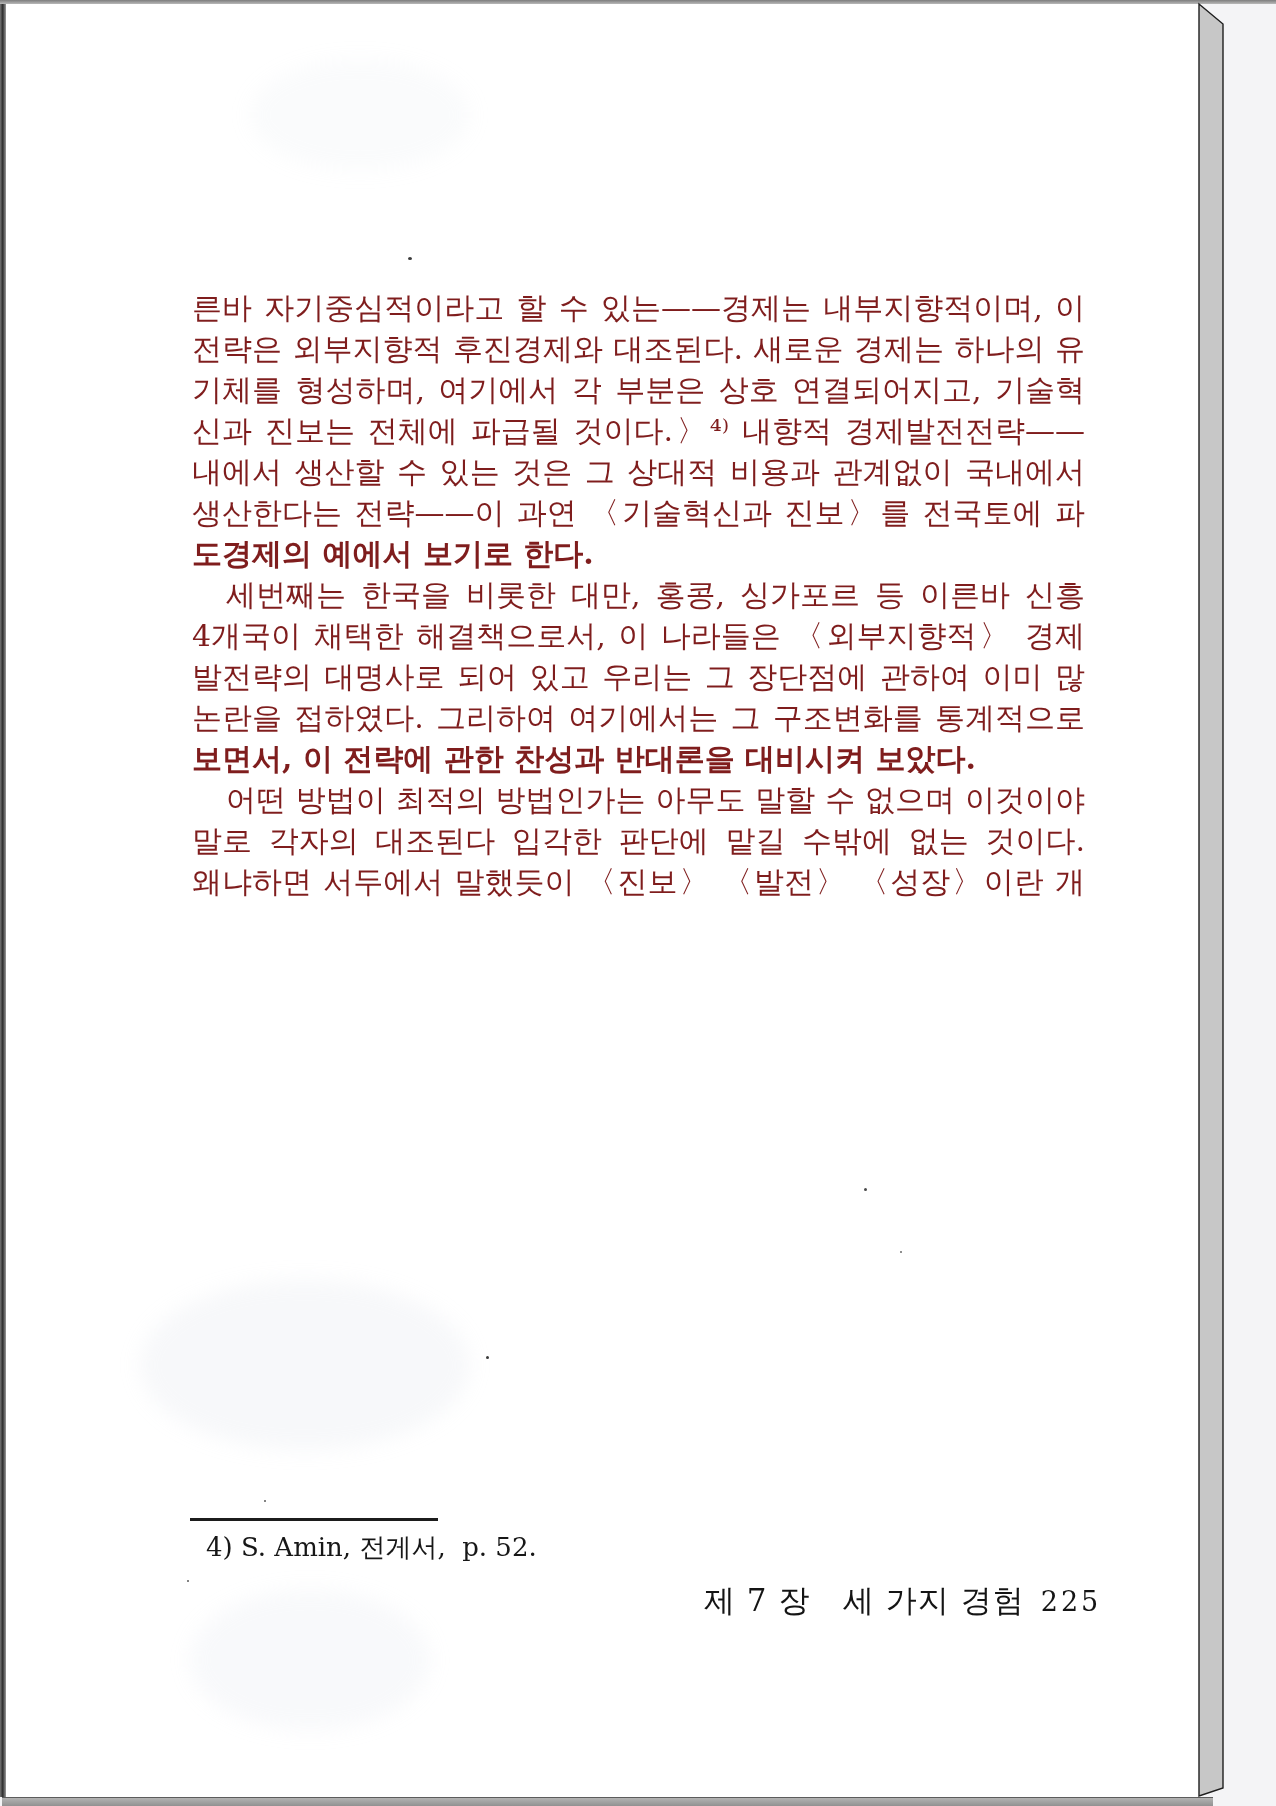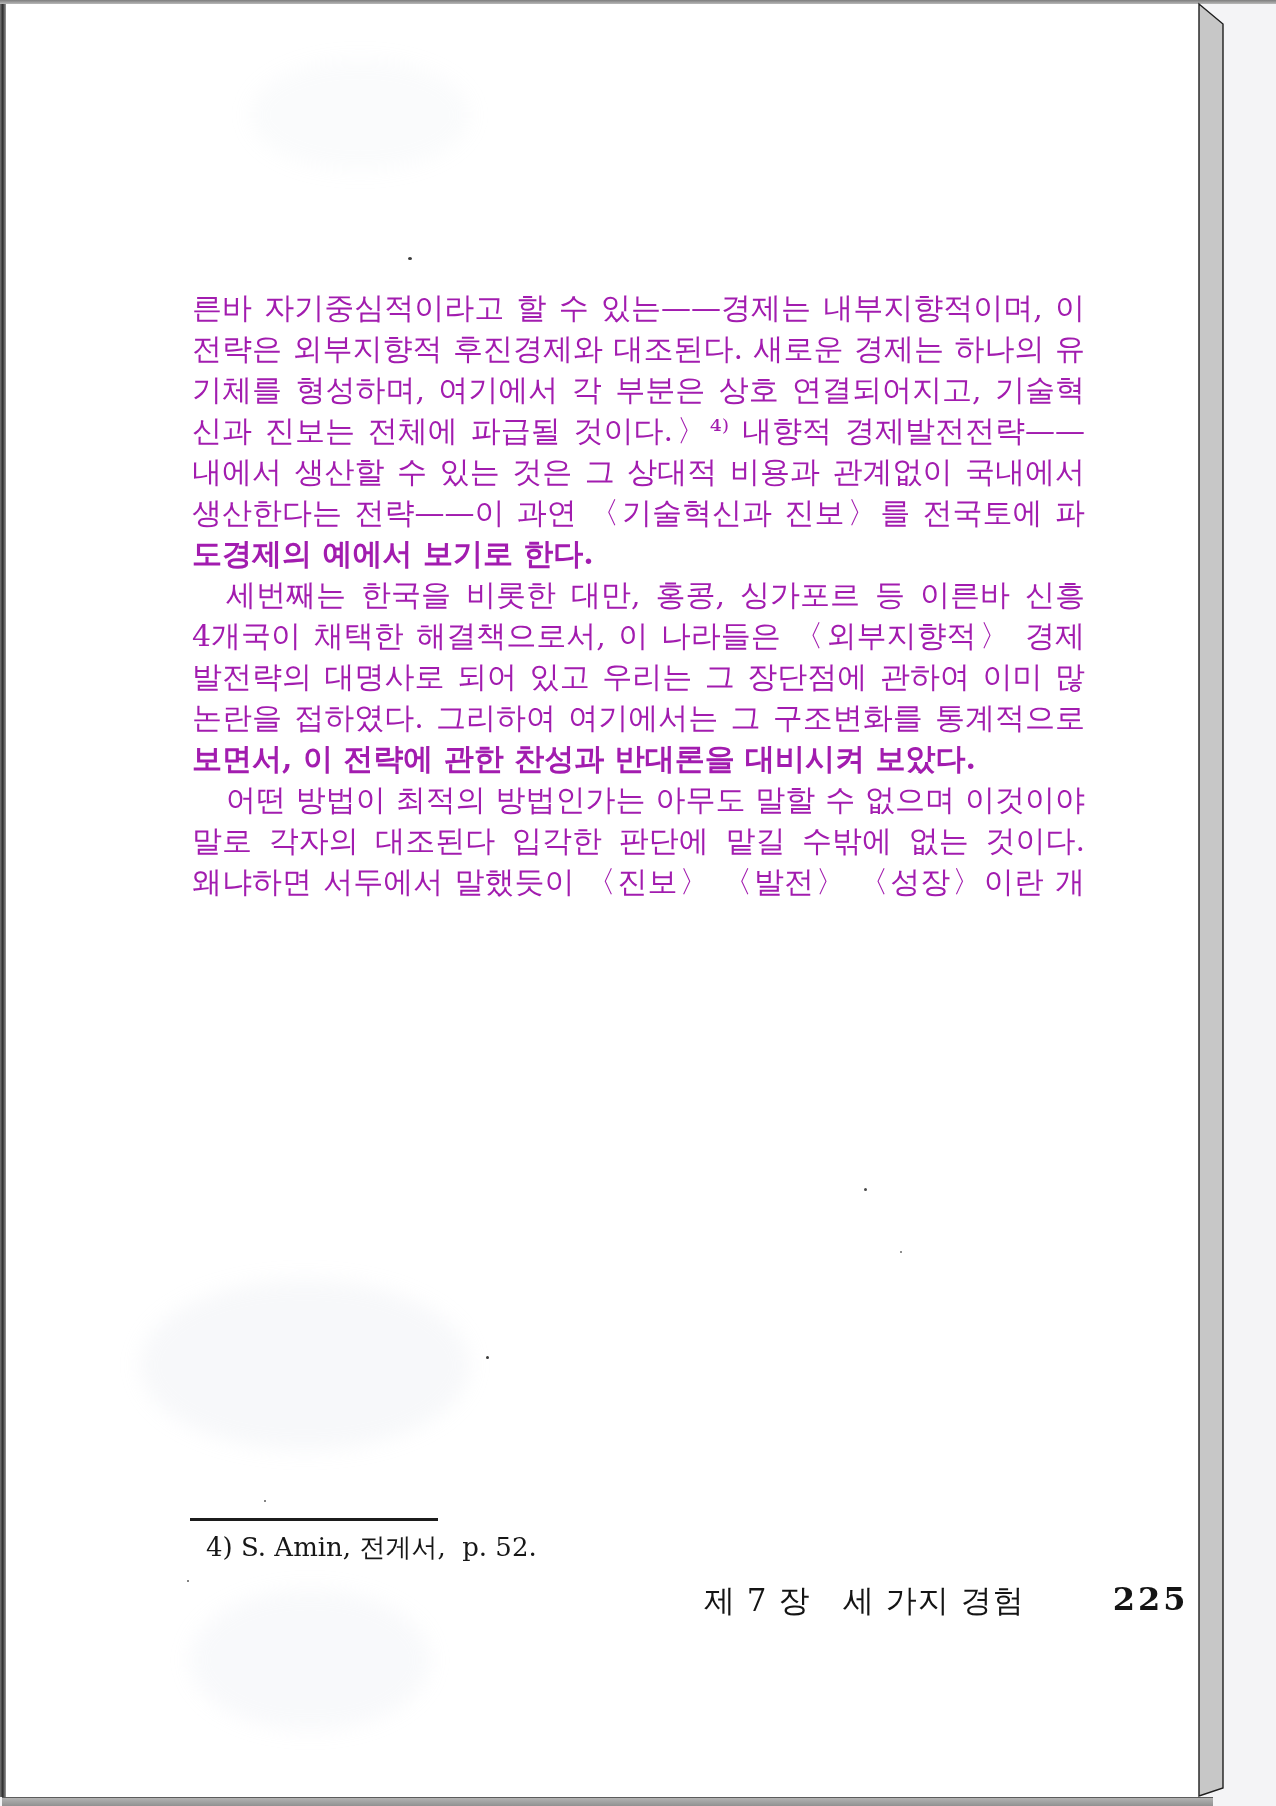--- a/index.html
+++ b/index.html
@@ -46,21 +46,21 @@
     left: 2px; top: 1797px;
     width: 1211px; height: 9px;
     background: linear-gradient(to bottom, #b3b3b3, #8d8d8d);
     border-top: 1px solid #5c5c5c;
   }
   
   .body-text {
     position: absolute;
     left: 192px; top: 287px;
     width: 893px;
-    color: #a21caf;
+    color: #7f1d1d;
     font-size: 30px;
     line-height: 41px;
   }
   .text-line {
     height: 41px;
     overflow: hidden;
     text-align: justify;
     text-align-last: justify;
     white-space: normal;
   }
@@ -82,34 +82,33 @@
     padding-left: 16px;
     font-size: 26px;
     line-height: 30px;
     white-space: pre;
   }
   
   .page-footer {
     position: absolute;
     left: 704px; top: 1580px;
     display: flex;
-    align-items: flex-start;
+    align-items: center;
     color: #141414;
-    gap: 48px;
   }
   .running-title {
     font-size: 31px;
     white-space: pre;
     letter-spacing: 1px;
   }
   .page-number {
-    font-size: 32px;
-    margin-left: 40px;
+    font-size: 27px;
+    margin-left: 16px;
     letter-spacing: 3px;
-    font-weight: bold;
+    font-weight: normal;
   }
   
   .speck {
     position: absolute;
     border-radius: 50%;
   }
   .smudge {
     position: absolute;
     border-radius: 50%;
     filter: blur(10px);

